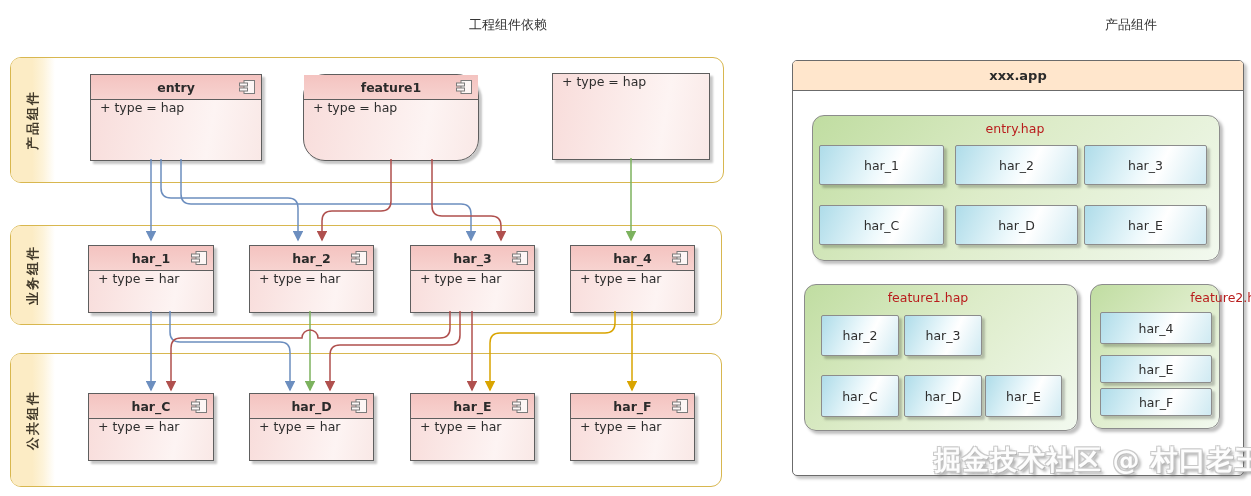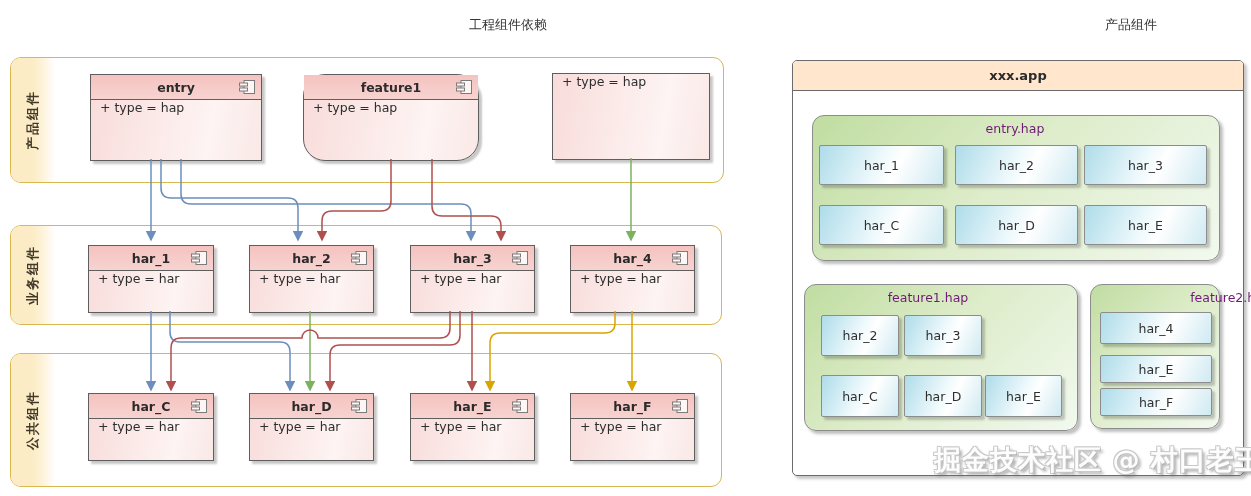--- a/index.html
+++ b/index.html
@@ -26,21 +26,21 @@
   .comp-body{padding:0 9px;font-size:12.5px;color:#2e2e2e;}
 
   
   .app-box{position:absolute;left:792px;top:60px;width:450px;height:414px;background:#ffffff;
            border:1.5px solid #6b6b6b;border-radius:5px;box-shadow:3px 3px 3px rgba(0,0,0,0.22);}
   .app-head{height:29px;background:#ffe6cc;border-bottom:1.5px solid #6b6b6b;border-radius:4px 4px 0 0;
             display:flex;align-items:center;justify-content:center;font-weight:bold;font-size:13px;color:#2b2b2b;}
   .hap{position:absolute;border:1.3px solid #8c8c8c;border-radius:12px;
        background:linear-gradient(135deg,#c0dda1 0%,#ddecc9 45%,#f2f9ef 100%);
        box-shadow:3px 3px 3px rgba(0,0,0,0.25);}
-  .hap-title{position:absolute;text-align:center;font-size:12.5px;color:#701a75;}
+  .hap-title{position:absolute;text-align:center;font-size:12.5px;color:#b91c1c;}
   .har{position:absolute;border:1.2px solid #8c8c8c;border-radius:2px;
        background:linear-gradient(115deg,#aedce9 0%,#eef9fc 48%,#ffffff 62%,#cfeaf2 100%);
        box-shadow:3px 3px 2.5px rgba(0,0,0,0.22);
        display:flex;align-items:center;justify-content:center;font-size:12.5px;color:#2e2e2e;}
 
   .edges{position:absolute;left:0;top:0;pointer-events:none;}
   .edge{fill:none;stroke-width:1.5px;}
 
   .watermark{position:absolute;left:934px;top:442px;white-space:nowrap;
              font-size:27px;font-weight:bold;letter-spacing:1px;color:#fdfdfd;

